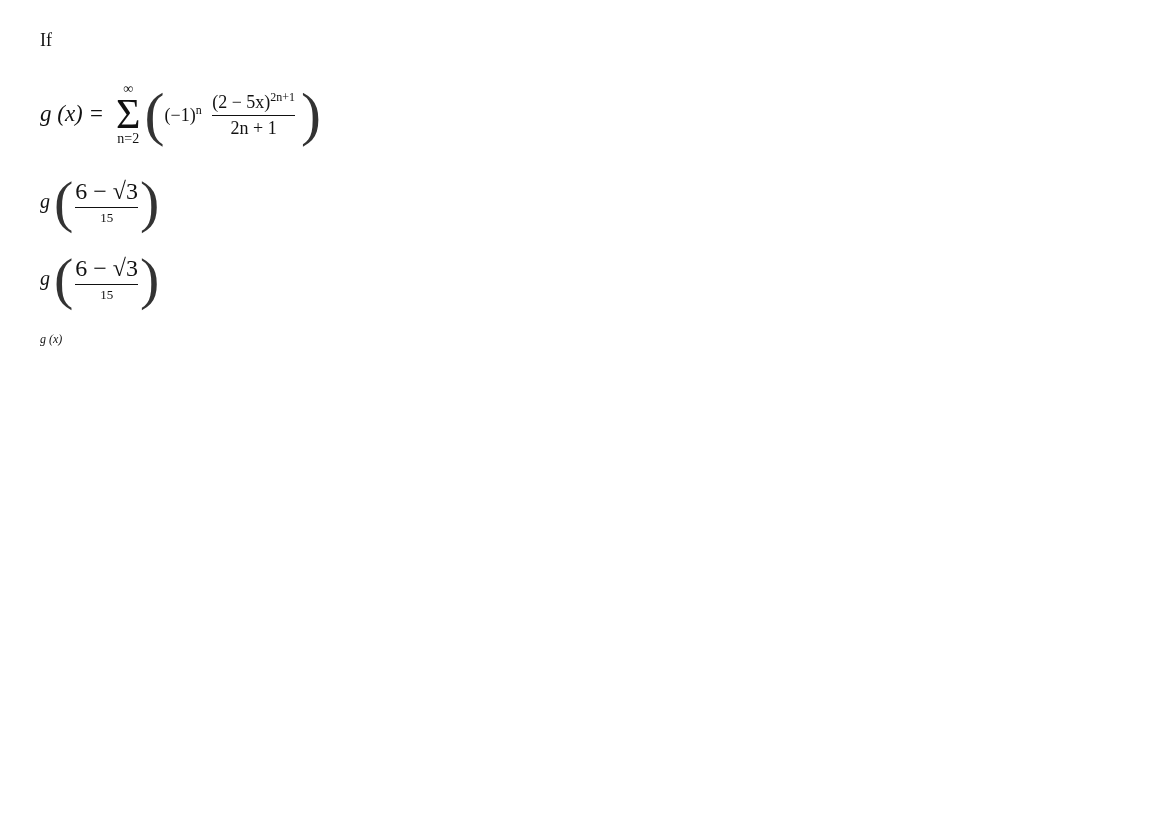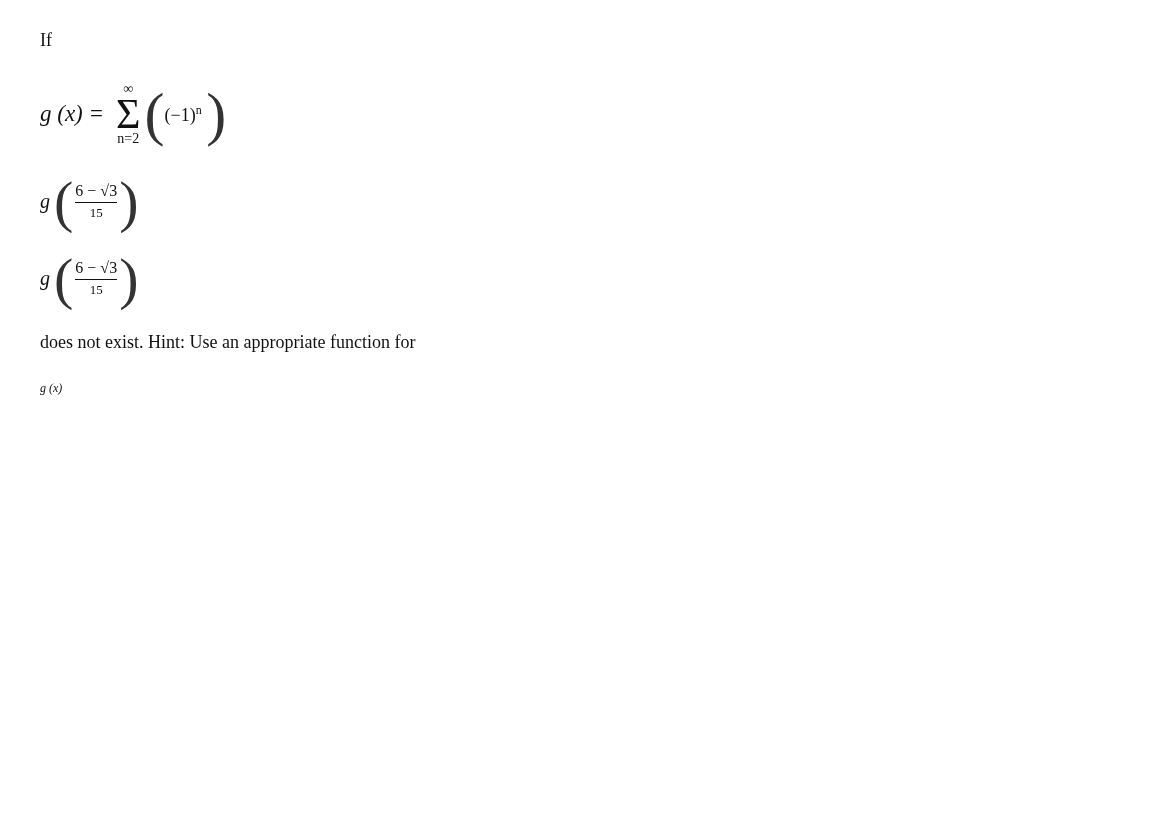--- a/index.html
+++ b/index.html
@@ -135,21 +135,21 @@
       flex-direction: column;
       align-items: center;
       margin: 0 2px;
     }
 
     .frac-num {
       border-bottom: 1.5px solid #111;
       padding-bottom: 2px;
       margin-bottom: 2px;
       text-align: center;
-      font-size: 16px;
+      font-size: 24px;
       white-space: nowrap;
     }
 
     .frac-den {
       text-align: center;
       font-size: 13px;
     }
 
     .if-exists-text {
       font-size: 18px;
@@ -183,20 +183,24 @@
       <span class="sigma-top">∞</span>
       <span class="sigma-symbol">Σ</span>
       <span class="sigma-bottom">n=2</span>
     </span>
 
     <span class="big-paren">(</span>
 
     <span style="display:inline-flex; align-items:center; font-size:18px;justify-content:flex-end;">
       <span>(−1)<sup>n</sup></span>
       &nbsp;
+      <span class="summand">
+        <span class="summand-numerator">(2 − 5x)<sup>2n+1</sup></span>
+        <span class="summand-denominator">2n + 1</span>
+      </span>
     </span>
 
     <span class="big-paren">)</span>
   </div>
 
 
   <div class="g-frac-block">
     <span class="g-label">g</span>
     <span class="frac-paren-open">(</span>
     <span class="fraction">
@@ -210,17 +214,16 @@
   <div class="g-frac-block">
     <span class="g-label">g</span>
     <span class="frac-paren-open">(</span>
     <span class="fraction">
       <span class="frac-num">6 − √3</span>
       <span class="frac-den">15</span>
     </span>
     <span class="frac-paren-close">)</span>
   </div>
 
-  <div class="does-not-exist-text">does not exist.  Hint: Use an appropriate function for</div>
 
   <div class="g-x-bottom">g (x)</div>
 
 </div>
 
 </body></html>

